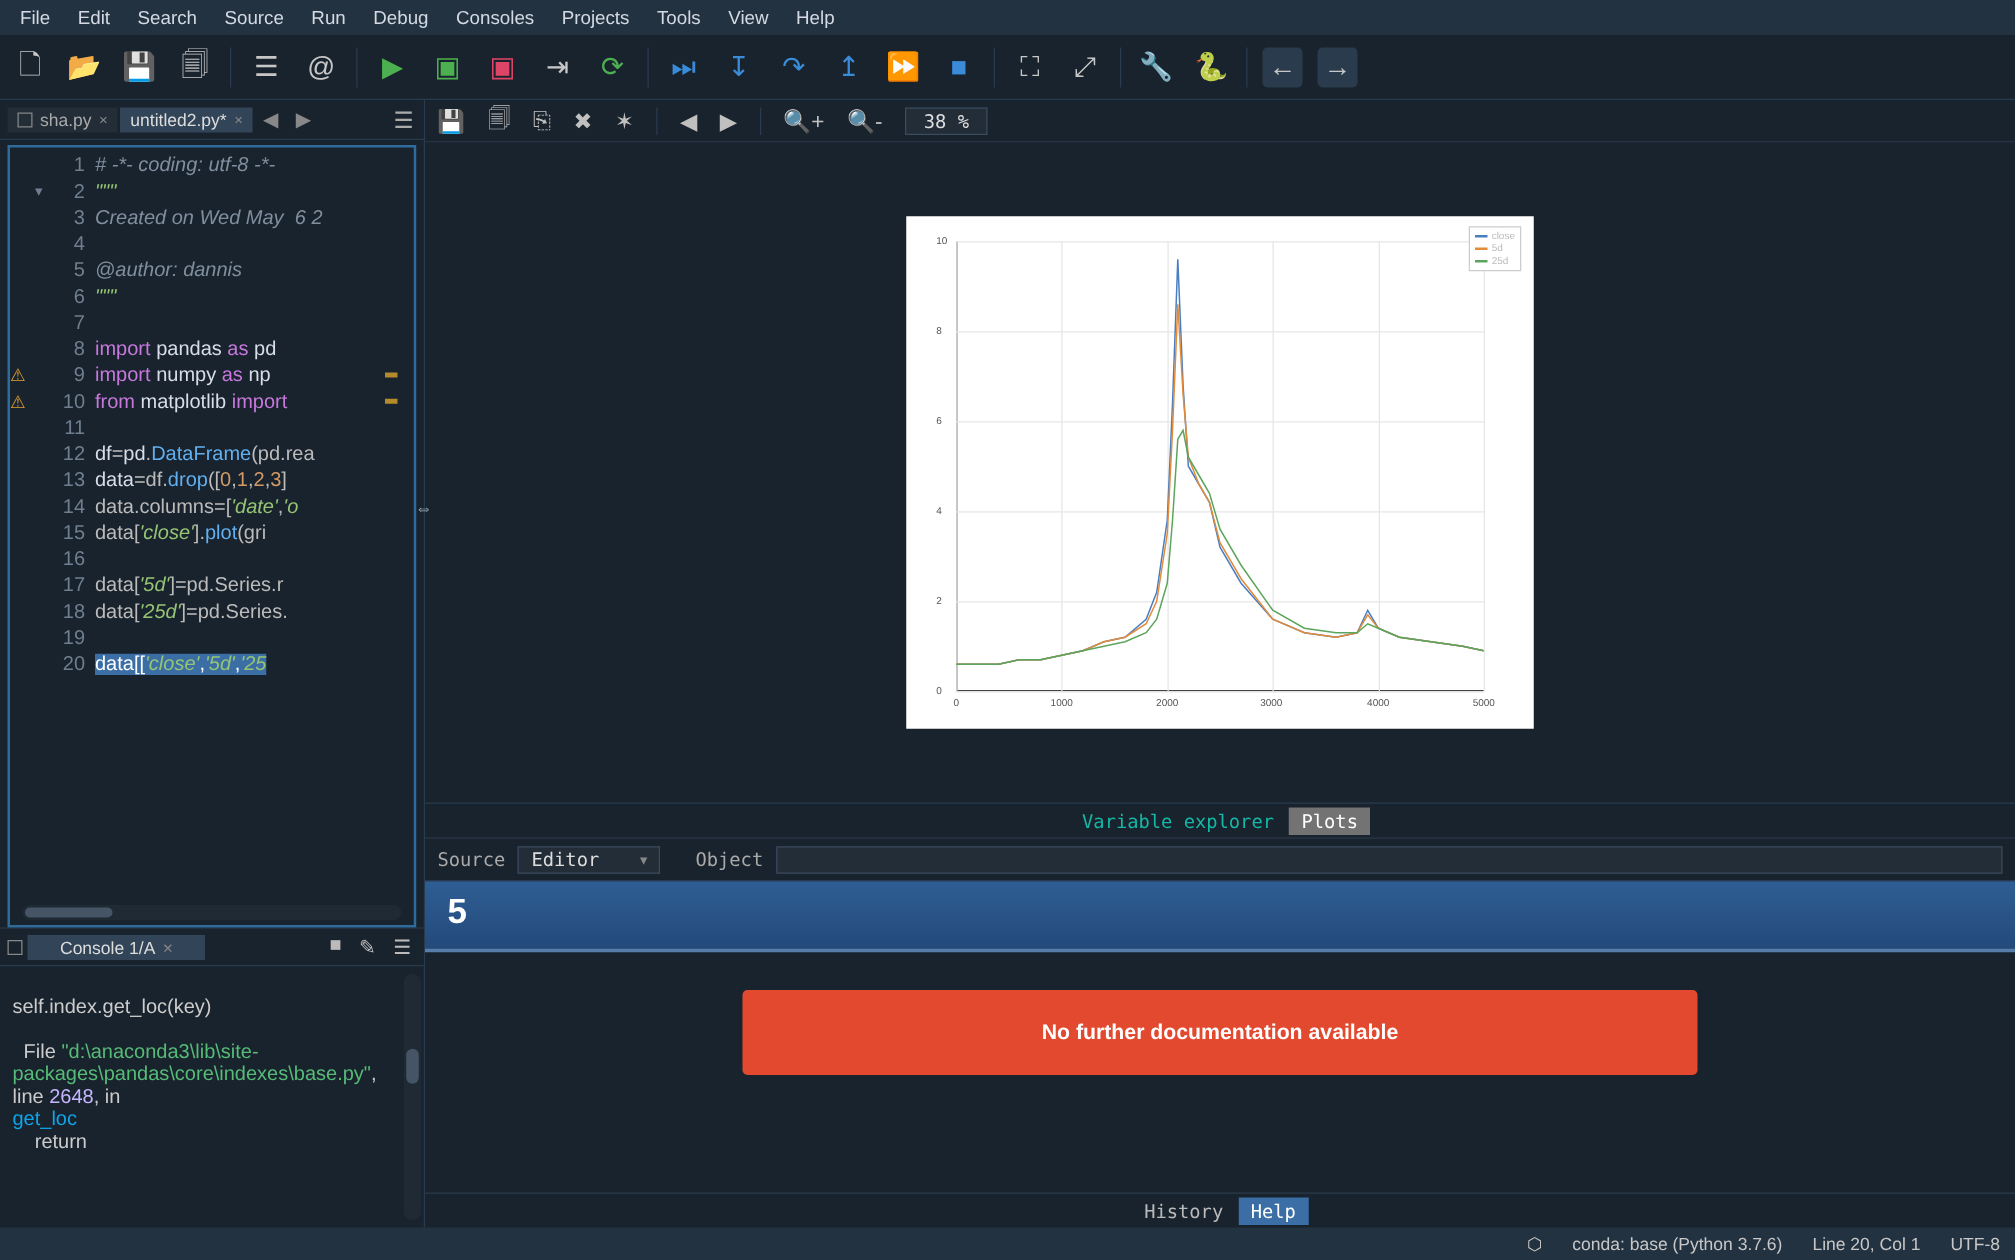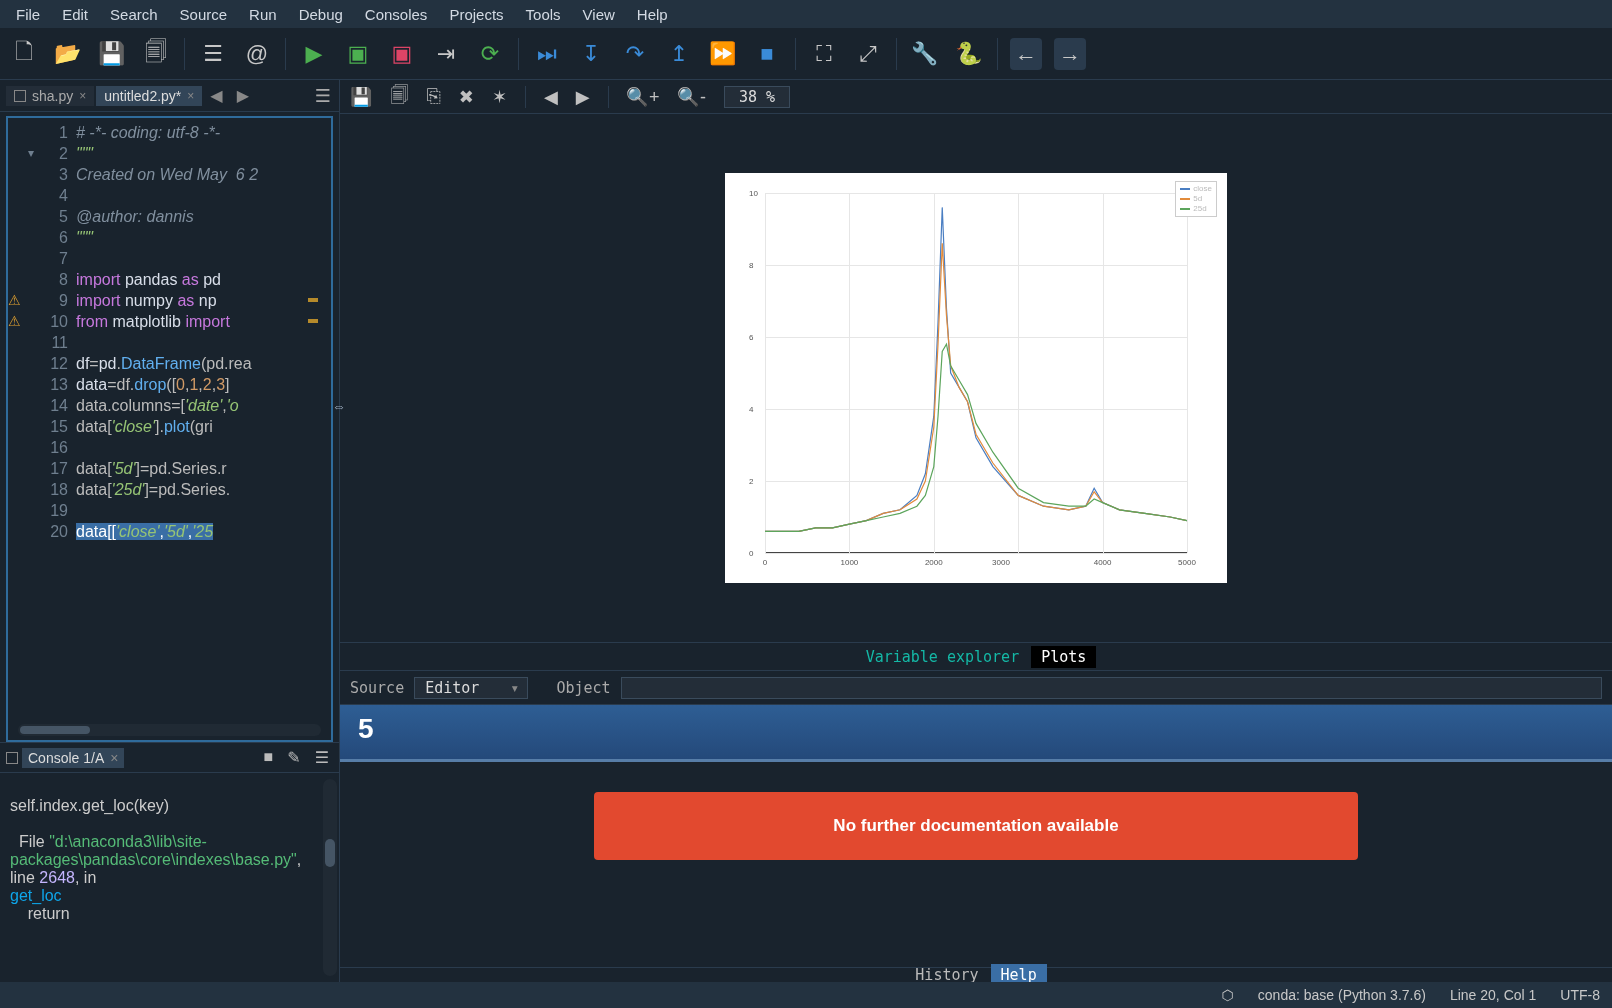--- a/index.html
+++ b/index.html
@@ -44,21 +44,21 @@
 .tok-str { color: #96c475; font-style: italic; }
 .tok-num { color: #d19a66; }
 .tok-fn { color: #61afef; }
 .sel { background: #3a6ea5; color: #fff; }
 .hscroll { position: absolute; left: 10px; right: 10px; bottom: 4px; height: 12px; background: #202a34; border-radius: 6px; }
 .hscroll .thumb { position: absolute; left: 2px; width: 70px; height: 8px; top: 2px; background: #455565; border-radius: 4px; }
 
 
 .console-pane { border-top: 1px solid #2a3b4d; display: flex; flex-direction: column; height: 240px; }
 .console-tabs { display: flex; align-items: center; background: #19232d; height: 30px; padding-left: 6px; gap: 4px; border-bottom: 1px solid #2a3b4d; }
-.ctab { display: flex; align-items: center; background: #324558; padding: 2px 6px; font-family: Consolas, monospace; font-size: 14px; color: #ddd; gap: 6px; }
+.ctab { display: flex; align-items: center; background: #324558; padding: 2px 26px; font-family: Consolas, monospace; font-size: 14px; color: #ddd; gap: 6px; }
 .ctab .x { color: #888; }
 .ctools { margin-left: auto; display: flex; gap: 14px; padding-right: 10px; color: #bbb; font-size: 16px; }
 .ctools span { cursor: pointer; }
 .console-body { flex: 1; padding: 6px 10px; font-family: Consolas, monospace; font-size: 16px; color: #ccc; overflow: hidden; position: relative; }
 .console-body .trace { white-space: pre-wrap; }
 .cstr { color: #5b7; }
 .cnum { color: #c4b5fd; }
 .ckw { color: #0ea5e9; }
 .vscroll { position: absolute; right: 2px; top: 6px; bottom: 6px; width: 14px; background: #202a34; border-radius: 7px; }
 .vscroll .thumb { position: absolute; left: 2px; right: 2px; top: 60px; height: 28px; background: #455565; border-radius: 5px; }
@@ -80,35 +80,35 @@
 .chart-grid .axis-l { position: absolute; top: 0; bottom: 0; left: 0; border-left: 1px solid #444; }
 .chart svg { position: absolute; left: 40px; top: 20px; }
 .chart .xtick { position: absolute; bottom: 16px; font-size: 8px; color: #555; transform: translateX(-50%); }
 .chart .ytick { position: absolute; left: 24px; font-size: 8px; color: #555; transform: translateY(-50%); }
 .chart .legend { position: absolute; right: 10px; top: 8px; background: #fff; border: 1px solid #ccc; padding: 2px 4px; font-size: 8px; line-height: 10px; }
 .chart .legend .lrow { display: flex; align-items: center; gap: 3px; text-align: right; }
 .chart .legend .lsw { width: 10px; height: 2px; }
 
 .plot-tabs { display: flex; justify-content: center; align-items: center; height: 28px; gap: 2px; background: #19232d; border-top: 1px solid #2a3b4d; }
 .ptab { padding: 2px 10px; font-family: Consolas, monospace; font-size: 15px; color: #14b8a6; cursor: pointer; }
-.ptab.active { background: #000000; color: #fff; }
+.ptab.active { background: #737373; color: #fff; }
 
 
 .help-pane { flex: 1; display: flex; flex-direction: column; border-top: 1px solid #2a3b4d; }
 .help-head { display: flex; align-items: center; height: 34px; padding: 0 10px; gap: 10px; background: #19232d; border-bottom: 1px solid #2a3b4d; }
 .help-head .lbl { color: #aaa; font-family: Consolas, monospace; font-size: 15px; }
 .help-head .combo { background: #232d38; border: 1px solid #3a4b5c; color: #ddd; font-family: Consolas, monospace; font-size: 15px; padding: 1px 48px 1px 10px; margin-right: 18px; position: relative; }
 .help-head .combo::after { content: "▾"; position: absolute; right: 8px; color: #888; }
 .help-head .objbox { flex: 1; height: 22px; background: #232d38; border: 1px solid #3a4b5c; }
 
 .help-title { background: linear-gradient(#2e5e94, #24497a); color: #fff; font-size: 28px; font-weight: bold; padding: 8px 18px 14px 18px; border-bottom: 3px solid #fff3; }
 .help-body { flex: 1; background: #19232d; display: flex; align-items: flex-start; justify-content: center; padding-top: 30px; }
 .help-alert { background: #e2492f; color: #fff; font-weight: 600; font-size: 17px; padding: 24px 60px; border-radius: 4px; width: 60%; text-align: center; }
 
-.help-tabs { display: flex; justify-content: center; align-items: center; height: 15px; gap: 2px; background: #19232d; border-top: 1px solid #2a3b4d; }
+.help-tabs { display: flex; justify-content: center; align-items: center; height: 28px; gap: 2px; background: #19232d; border-top: 1px solid #2a3b4d; }
 .htab { padding: 2px 10px; font-family: Consolas, monospace; font-size: 15px; color: #bbb; cursor: pointer; }
 .htab.active { background: #3a6ea5; color: #fff; }
 
 
 .statusbar { position: absolute; left: 0; right: 0; bottom: 0; height: 26px; background: #233240; display: flex; align-items: center; padding: 0 12px; gap: 24px; font-family: Consolas, monospace; font-size: 14px; color: #c8c8c8; }
 .statusbar .spacer { flex: 1; }
 
 
 </style>
 </head>
@@ -294,21 +294,21 @@
             </div>
         <div class="ytick" style="top: 380px;">0</div>
             <div class="ytick" style="top: 308px;">2</div>
             <div class="ytick" style="top: 236px;">4</div>
             <div class="ytick" style="top: 164px;">6</div>
             <div class="ytick" style="top: 92px;">8</div>
             <div class="ytick" style="top: 20px;">10</div>
             <div class="xtick" style="left: 40px;">0</div>
             <div class="xtick" style="left: 124.4px;">1000</div>
             <div class="xtick" style="left: 208.8px;">2000</div>
-            <div class="xtick" style="left: 276px;">3000</div>
+            <div class="xtick" style="left: 292px;">3000</div>
             <div class="xtick" style="left: 377.6px;">4000</div>
             <div class="xtick" style="left: 462px;">5000</div>
           </div>
       </div>
 
       <div class="plot-tabs">
         <span class="ptab">Variable explorer</span>
         <span class="ptab active">Plots</span>
       </div>
     </div>

